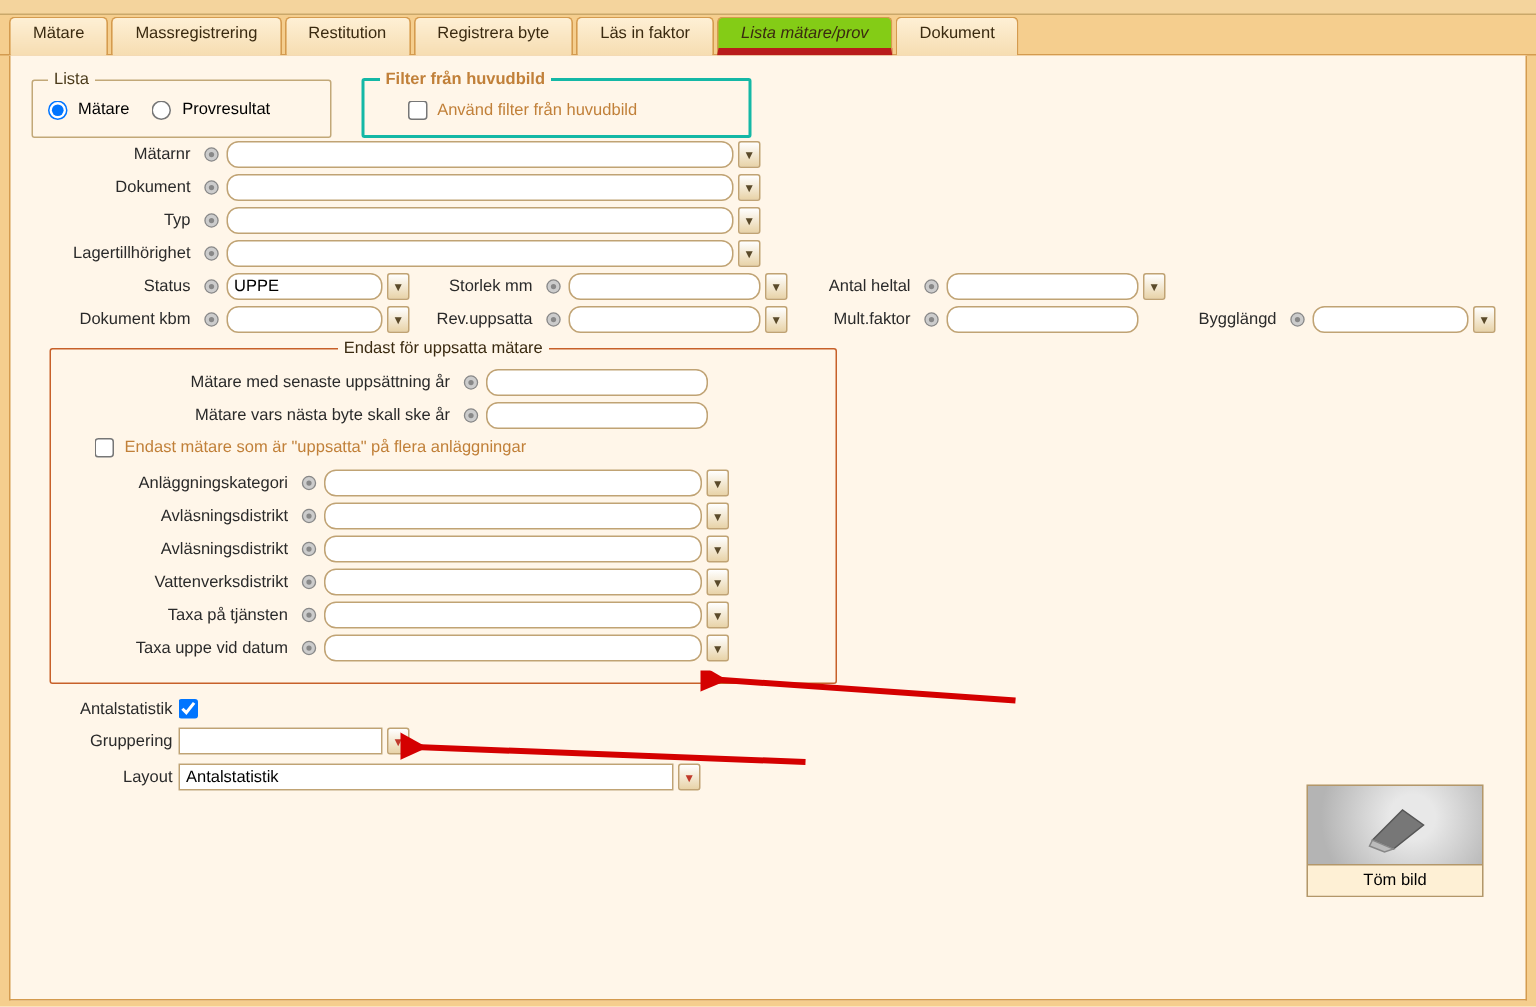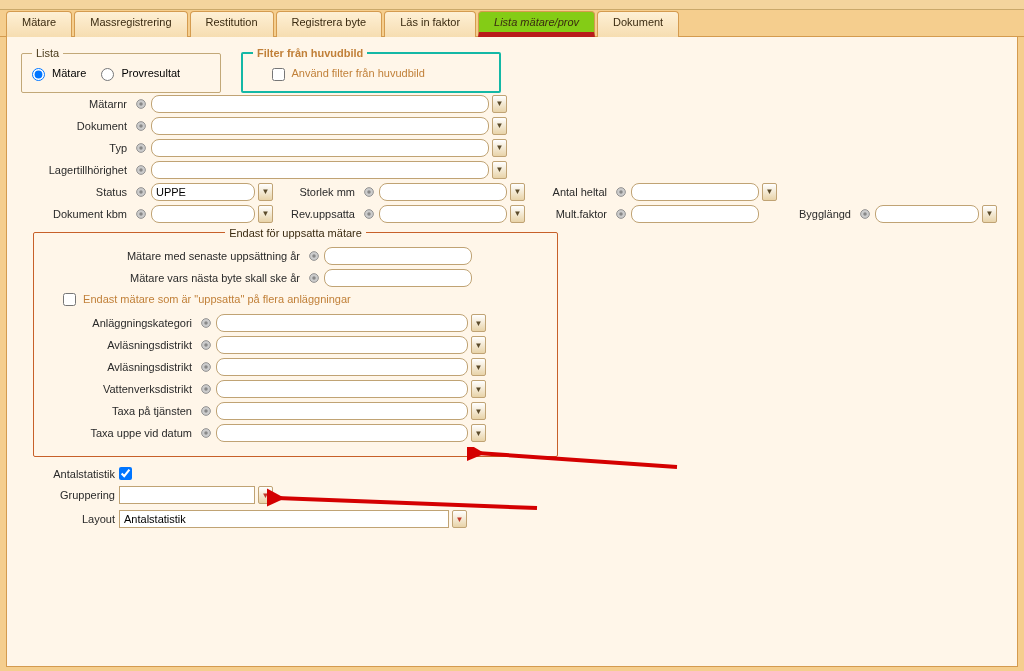--- a/index.html
+++ b/index.html
@@ -440,14 +440,23 @@
   </svg>
   <svg class="arrow" style="left:260px; top:449px;" width="290" height="40">
     <defs>
       <marker id="ah2" markerWidth="12" markerHeight="12" refX="2" refY="5" orient="auto">
         <path d="M10,0 L0,5 L10,10 Z" fill="#d40000"></path>
       </marker>
     </defs>
     <line x1="270" y1="22" x2="10" y2="12" stroke="#d40000" stroke-width="4" marker-end="url(#ah2)"></line>
   </svg>
 
+  <div class="tom-bild">
+    <div class="img-area">
+      <svg width="50" height="40" viewBox="0 0 50 40">
+        <polygon points="10,30 30,10 44,20 24,36" fill="#777" stroke="#555"></polygon>
+        <polygon points="10,30 24,36 18,38 8,34" fill="#bbb" stroke="#888"></polygon>
+      </svg>
+    </div>
+    <div class="caption">Töm bild</div>
+  </div>
 
 </div>
 
 </body></html>

